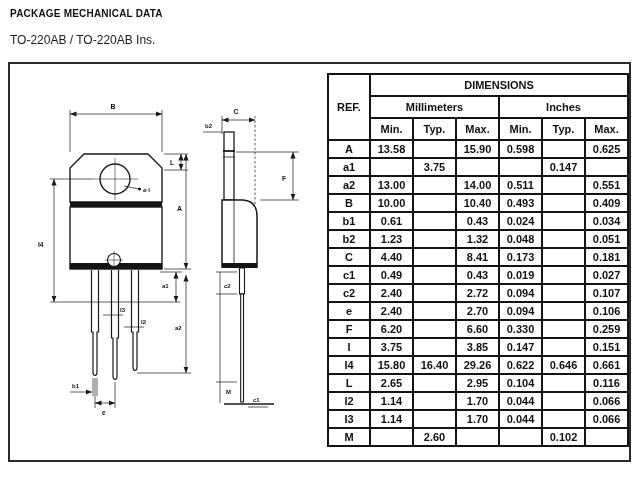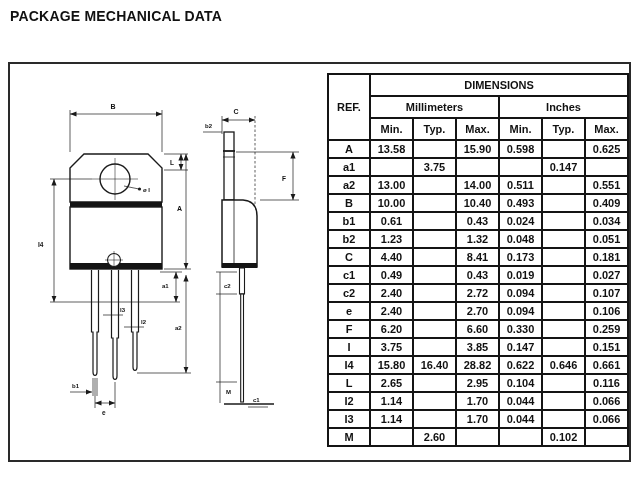--- a/index.html
+++ b/index.html
@@ -1,36 +1,37 @@
 <!DOCTYPE html>
 <html><head>
 <meta charset="utf-8">
 <style>
   html,body{margin:0;padding:0;background:#fff;}
   .canvas{position:relative;width:640px;height:480px;background:#fff;overflow:hidden;
           font-family:"Liberation Sans",sans-serif;color:#111;}
-  .title{position:absolute;left:10px;top:8px;font-size:14px;font-weight:bold;letter-spacing:.2px;}
+  .title{position:absolute;left:10px;top:8px;font-size:10px;font-weight:bold;letter-spacing:.2px;}
   .subtitle{position:absolute;left:10px;top:33px;font-size:12px;color:#1a1a1a;}
   .frame{position:absolute;left:8px;top:62px;width:623px;height:400px;border:2px solid #2a2a2a;
          box-sizing:border-box;background:#fff;}
   .drawing{position:absolute;left:0;top:0;}
   table.dims{position:absolute;left:317px;top:9px;border-collapse:collapse;table-layout:fixed;
              width:300px;background:#fff;font-family:"Liberation Sans",sans-serif;}
   table.dims th,table.dims td{border:2px solid #141414;text-align:center;vertical-align:middle;
              padding:0;font-size:11px;font-weight:bold;color:#111;overflow:hidden;white-space:nowrap;}
   table.dims thead th{height:20px;}
   table.dims td{height:16px;line-height:16px;}
   svg text{font-family:"Liberation Sans",sans-serif;font-weight:bold;fill:#111;}
 </style>
 </head>
 <body>
 
 <div class="canvas">
 
   <div class="title">PACKAGE MECHANICAL DATA</div>
+  <div class="subtitle">TO-220AB / TO-220AB Ins.</div>
 
   <div class="frame">
 
     <svg class="drawing" width="322" height="396" viewBox="0 0 322 396">
       <defs>
         <marker id="arr" markerUnits="userSpaceOnUse" markerWidth="7" markerHeight="6" refX="6.5" refY="3" orient="auto-start-reverse">
           <path d="M0,0.4 L6.5,3 L0,5.6 Z" fill="#1a1a1a"></path>
         </marker>
       </defs>
 
@@ -313,21 +314,21 @@
             <td></td>
             <td>3.85</td>
             <td>0.147</td>
             <td></td>
             <td>0.151</td>
           </tr>
           <tr>
             <td>I4</td>
             <td>15.80</td>
             <td>16.40</td>
-            <td>28.82</td>
+            <td>29.26</td>
             <td>0.622</td>
             <td>0.646</td>
             <td>0.661</td>
           </tr>
           <tr>
             <td>L</td>
             <td>2.65</td>
             <td></td>
             <td>2.95</td>
             <td>0.104</td>

